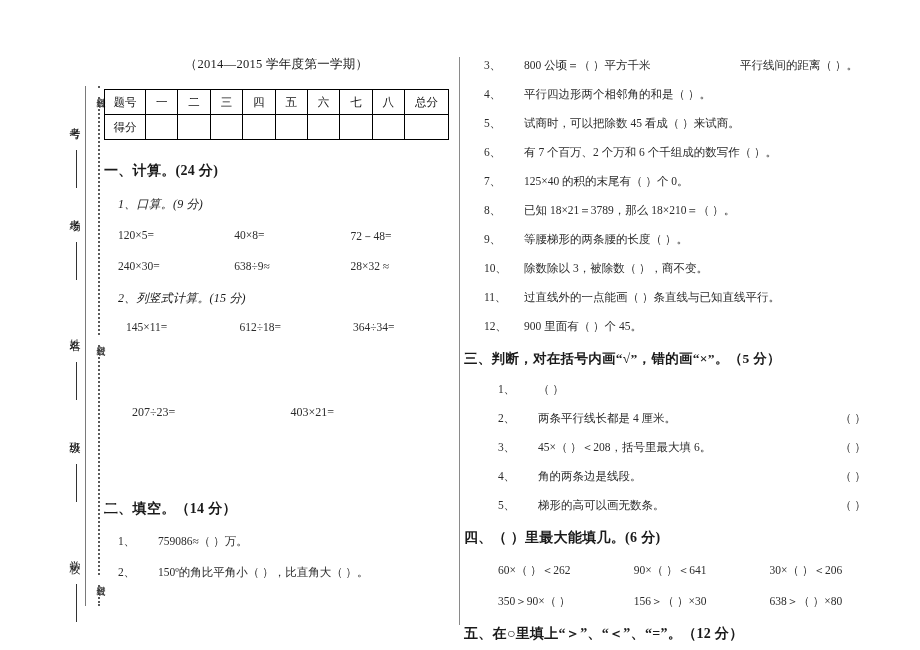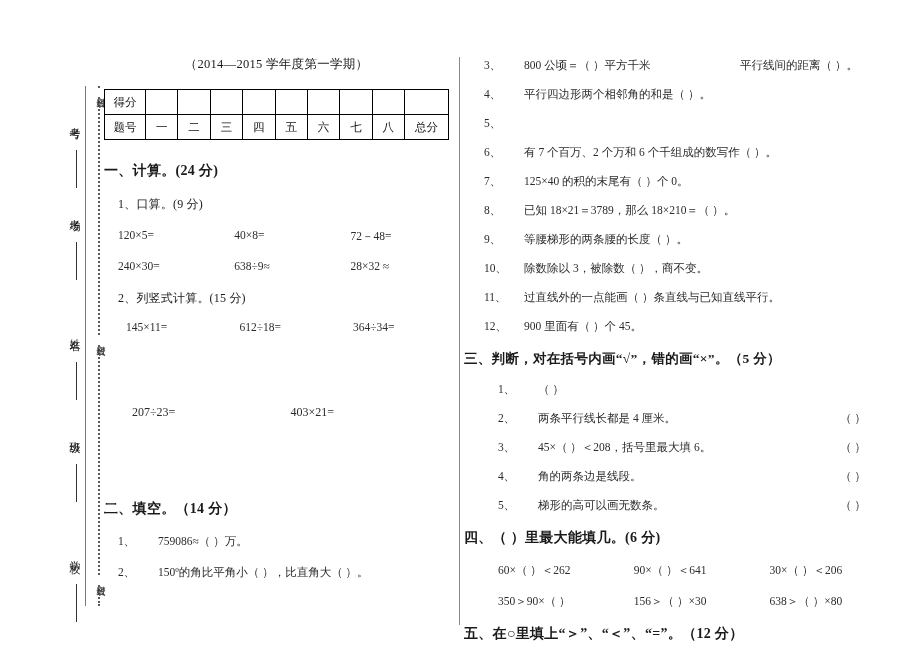--- a/index.html
+++ b/index.html
@@ -123,20 +123,21 @@
   #score-table td.tot { width: 41px; }
 
   .sec-head {
     font-size: 14px;
     font-weight: bold;
     letter-spacing: 0.3px;
   }
   .sub-head {
     font-size: 12px;
     letter-spacing: 0.2px;
+    font-style: italic;
   }
   .row3 {
     display: flex;
     font-size: 11.5px;
     color: #2b2b2b;
   }
   .row3 > span { display: block; }
   .c1 { width: 118px; padding-left: 14px; }
   .c2 { width: 118px; }
   .c3 { width: 100px; }
@@ -203,43 +204,43 @@
 
   <div id="center-divider"></div>
 
   <div id="left-col">
 
     <div id="paper-subtitle">（2014—2015 学年度第一学期）</div>
 
     <table id="score-table">
       <tbody>
           <tr>
-        <td class="hd">得分</td>
-        <td></td>
-        <td></td>
-        <td></td>
-        <td></td>
-        <td></td>
-        <td></td>
-        <td></td>
-        <td></td>
-        <td class="tot"></td>
-      </tr>
-      <tr>
         <td class="hd">题号</td>
         <td>一</td>
         <td>二</td>
         <td>三</td>
         <td>四</td>
         <td>五</td>
         <td>六</td>
         <td>七</td>
         <td>八</td>
         <td class="tot">总分</td>
       </tr>
+      <tr>
+        <td class="hd">得分</td>
+        <td></td>
+        <td></td>
+        <td></td>
+        <td></td>
+        <td></td>
+        <td></td>
+        <td></td>
+        <td></td>
+        <td class="tot"></td>
+      </tr>
     </tbody>
       </table>
 
     <div class="sec-head" style="margin-top:22px;">一、计算。(24 分)</div>
 
     <div class="sub-head" style="margin-top:16px; padding-left:14px;">1、口算。(9 分)</div>
 
     <div class="row3" style="margin-top:16px;">
       <span class="c1">120×5=</span>
       <span class="c2">40×8=</span>
@@ -284,20 +285,21 @@
       <span class="q-body">800 公顷＝（       ）平方千米</span>
       <span class="q-tail" style="width:170px;">平行线间的距离（           ）。</span>
     </div>
 
     <div class="q-line" style="margin-top:14px;">
       <span class="q-num">4、</span>
       <span class="q-body">平行四边形两个相邻角的和是（      ）。</span>
     </div>
     <div class="q-line" style="margin-top:14px;">
       <span class="q-num">5、</span>
+      <span class="q-body">试商时，可以把除数 45 看成（      ）来试商。</span>
     </div>
     <div class="q-line" style="margin-top:14px;">
       <span class="q-num">6、</span>
       <span class="q-body">有 7 个百万、2 个万和 6 个千组成的数写作（              ）。</span>
     </div>
     <div class="q-line" style="margin-top:14px;">
       <span class="q-num">7、</span>
       <span class="q-body">125×40 的积的末尾有（      ）个 0。</span>
     </div>
     <div class="q-line" style="margin-top:14px;">

